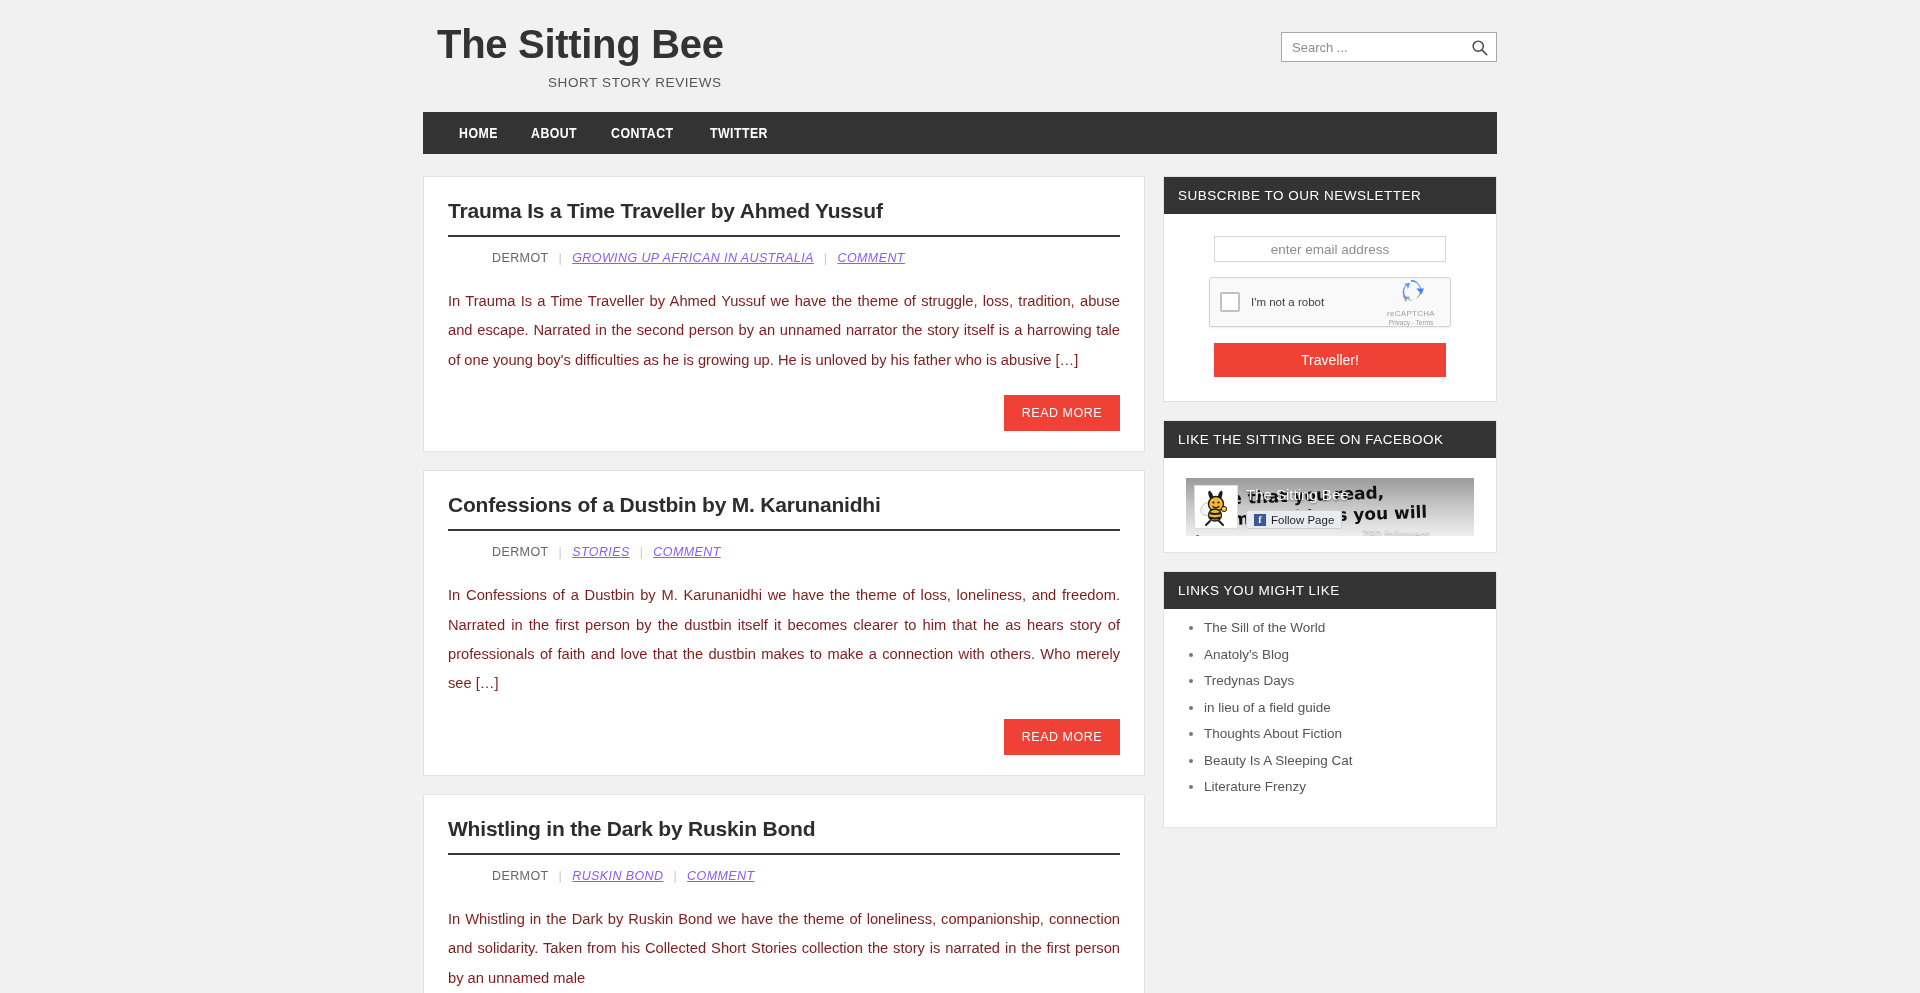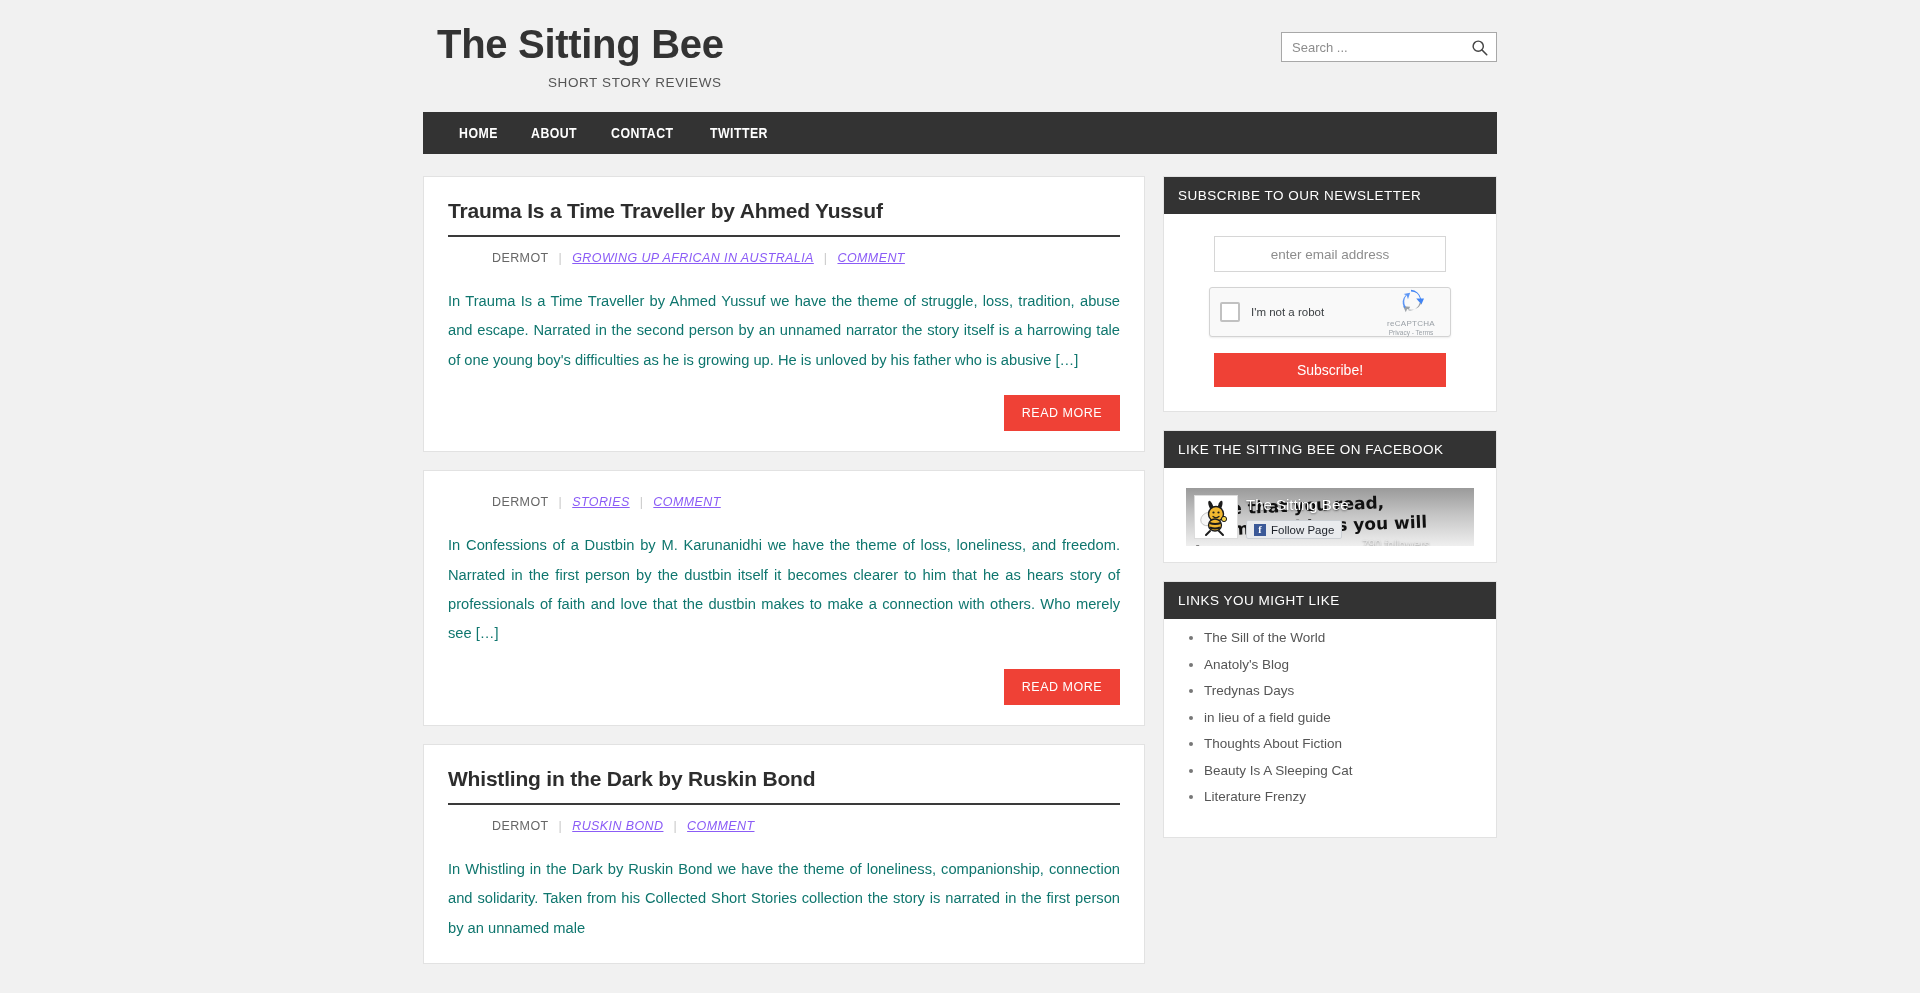--- a/index.html
+++ b/index.html
@@ -135,21 +135,21 @@
     font-weight: 300;
   }
   .post-meta a {
     color: #8b5cf6;
     text-decoration: underline;
     font-style: italic;
   }
   .post-excerpt {
     font-size: 14.7px;
     line-height: 2.0;
-    color: #0f766e;
+    color: #7f1d1d;
     text-align: justify;
     margin: 0;
   }
   .read-more-row {
     display: flex;
     justify-content: flex-end;
     margin-top: 20px;
   }
   .read-more-btn {
     background: #ef4136;
@@ -176,21 +176,21 @@
     letter-spacing: 0.5px;
     padding: 11px 14px;
     margin: -14px -14px 0 -14px;
   }
   .widget-body { padding: 22px 10px 10px 10px; }
 
   .email-input {
     display: block;
     width: 232px;
     margin: 0 auto;
-    height: 36px;
+    height: 26px;
     border: 1px solid #d6d6d6;
     text-align: center;
     font-size: 13.5px;
     color: #8d8d8d;
     font-family: "Liberation Sans", sans-serif;
     outline: none;
   }
   .email-input::placeholder { color: #8d8d8d; }
 
   
@@ -365,20 +365,21 @@
           <span class="sep">|</span>
           <a href="#">COMMENT</a>
         </div>
         <p class="post-excerpt">In Trauma Is a Time Traveller by Ahmed Yussuf we have the theme of struggle, loss, tradition, abuse and escape. Narrated in the second person by an unnamed narrator the story itself is a harrowing tale of one young boy's difficulties as he is growing up. He is unloved by his father who is abusive […]</p>
         <div class="read-more-row">
           <button class="read-more-btn">READ MORE</button>
         </div>
       </article>
 
       <article class="post-card">
+        <h2 class="post-title">Confessions of a Dustbin by M. Karunanidhi</h2>
         <div class="post-meta">
           <span>DERMOT</span>
           <span class="sep">|</span>
           <a href="#">STORIES</a>
           <span class="sep">|</span>
           <a href="#">COMMENT</a>
         </div>
         <p class="post-excerpt">In Confessions of a Dustbin by M. Karunanidhi we have the theme of loss, loneliness, and freedom. Narrated in the first person by the dustbin itself it becomes clearer to him that he as hears story of professionals of faith and love that the dustbin makes to make a connection with others. Who merely see […]</p>
         <div class="read-more-row">
           <button class="read-more-btn">READ MORE</button>
@@ -413,21 +414,21 @@
               <svg width="26" height="26" viewBox="0 0 30 30">
                 <path d="M15 4 A11 11 0 0 1 25.5 12 L21 12 L27 19 L30 12 L26.5 12 A13 13 0 0 0 15 2 Z" fill="#4285f4"></path>
                 <path d="M25 17 A11 11 0 0 1 12 25.6 L14 21.5 L6 21 L9 28 L10.5 24.2 A13 13 0 0 0 27 17.5 Z" fill="#9aa0a6"></path>
                 <path d="M9 22 A11 11 0 0 1 10 8.5 L11.5 13 L14 5.5 L6.5 7 L9 8.2 A13 13 0 0 0 7 23 Z" fill="#4285f4" opacity="0.85"></path>
               </svg>
               <div class="rc-name">reCAPTCHA</div>
               <div class="rc-terms">Privacy - Terms</div>
             </div>
           </div>
 
-          <button class="subscribe-btn">Subscribe!</button>
+          <button class="subscribe-btn">Traveller!</button>
         </div>
       </section>
 
       <section class="widget">
         <div class="widget-title">LIKE THE SITTING BEE ON FACEBOOK</div>
         <div class="fb-plugin">
           <div class="fb-cover">
             <div class="fb-cover-text">More that you read,
 the more things you will know.</div>
           </div>

